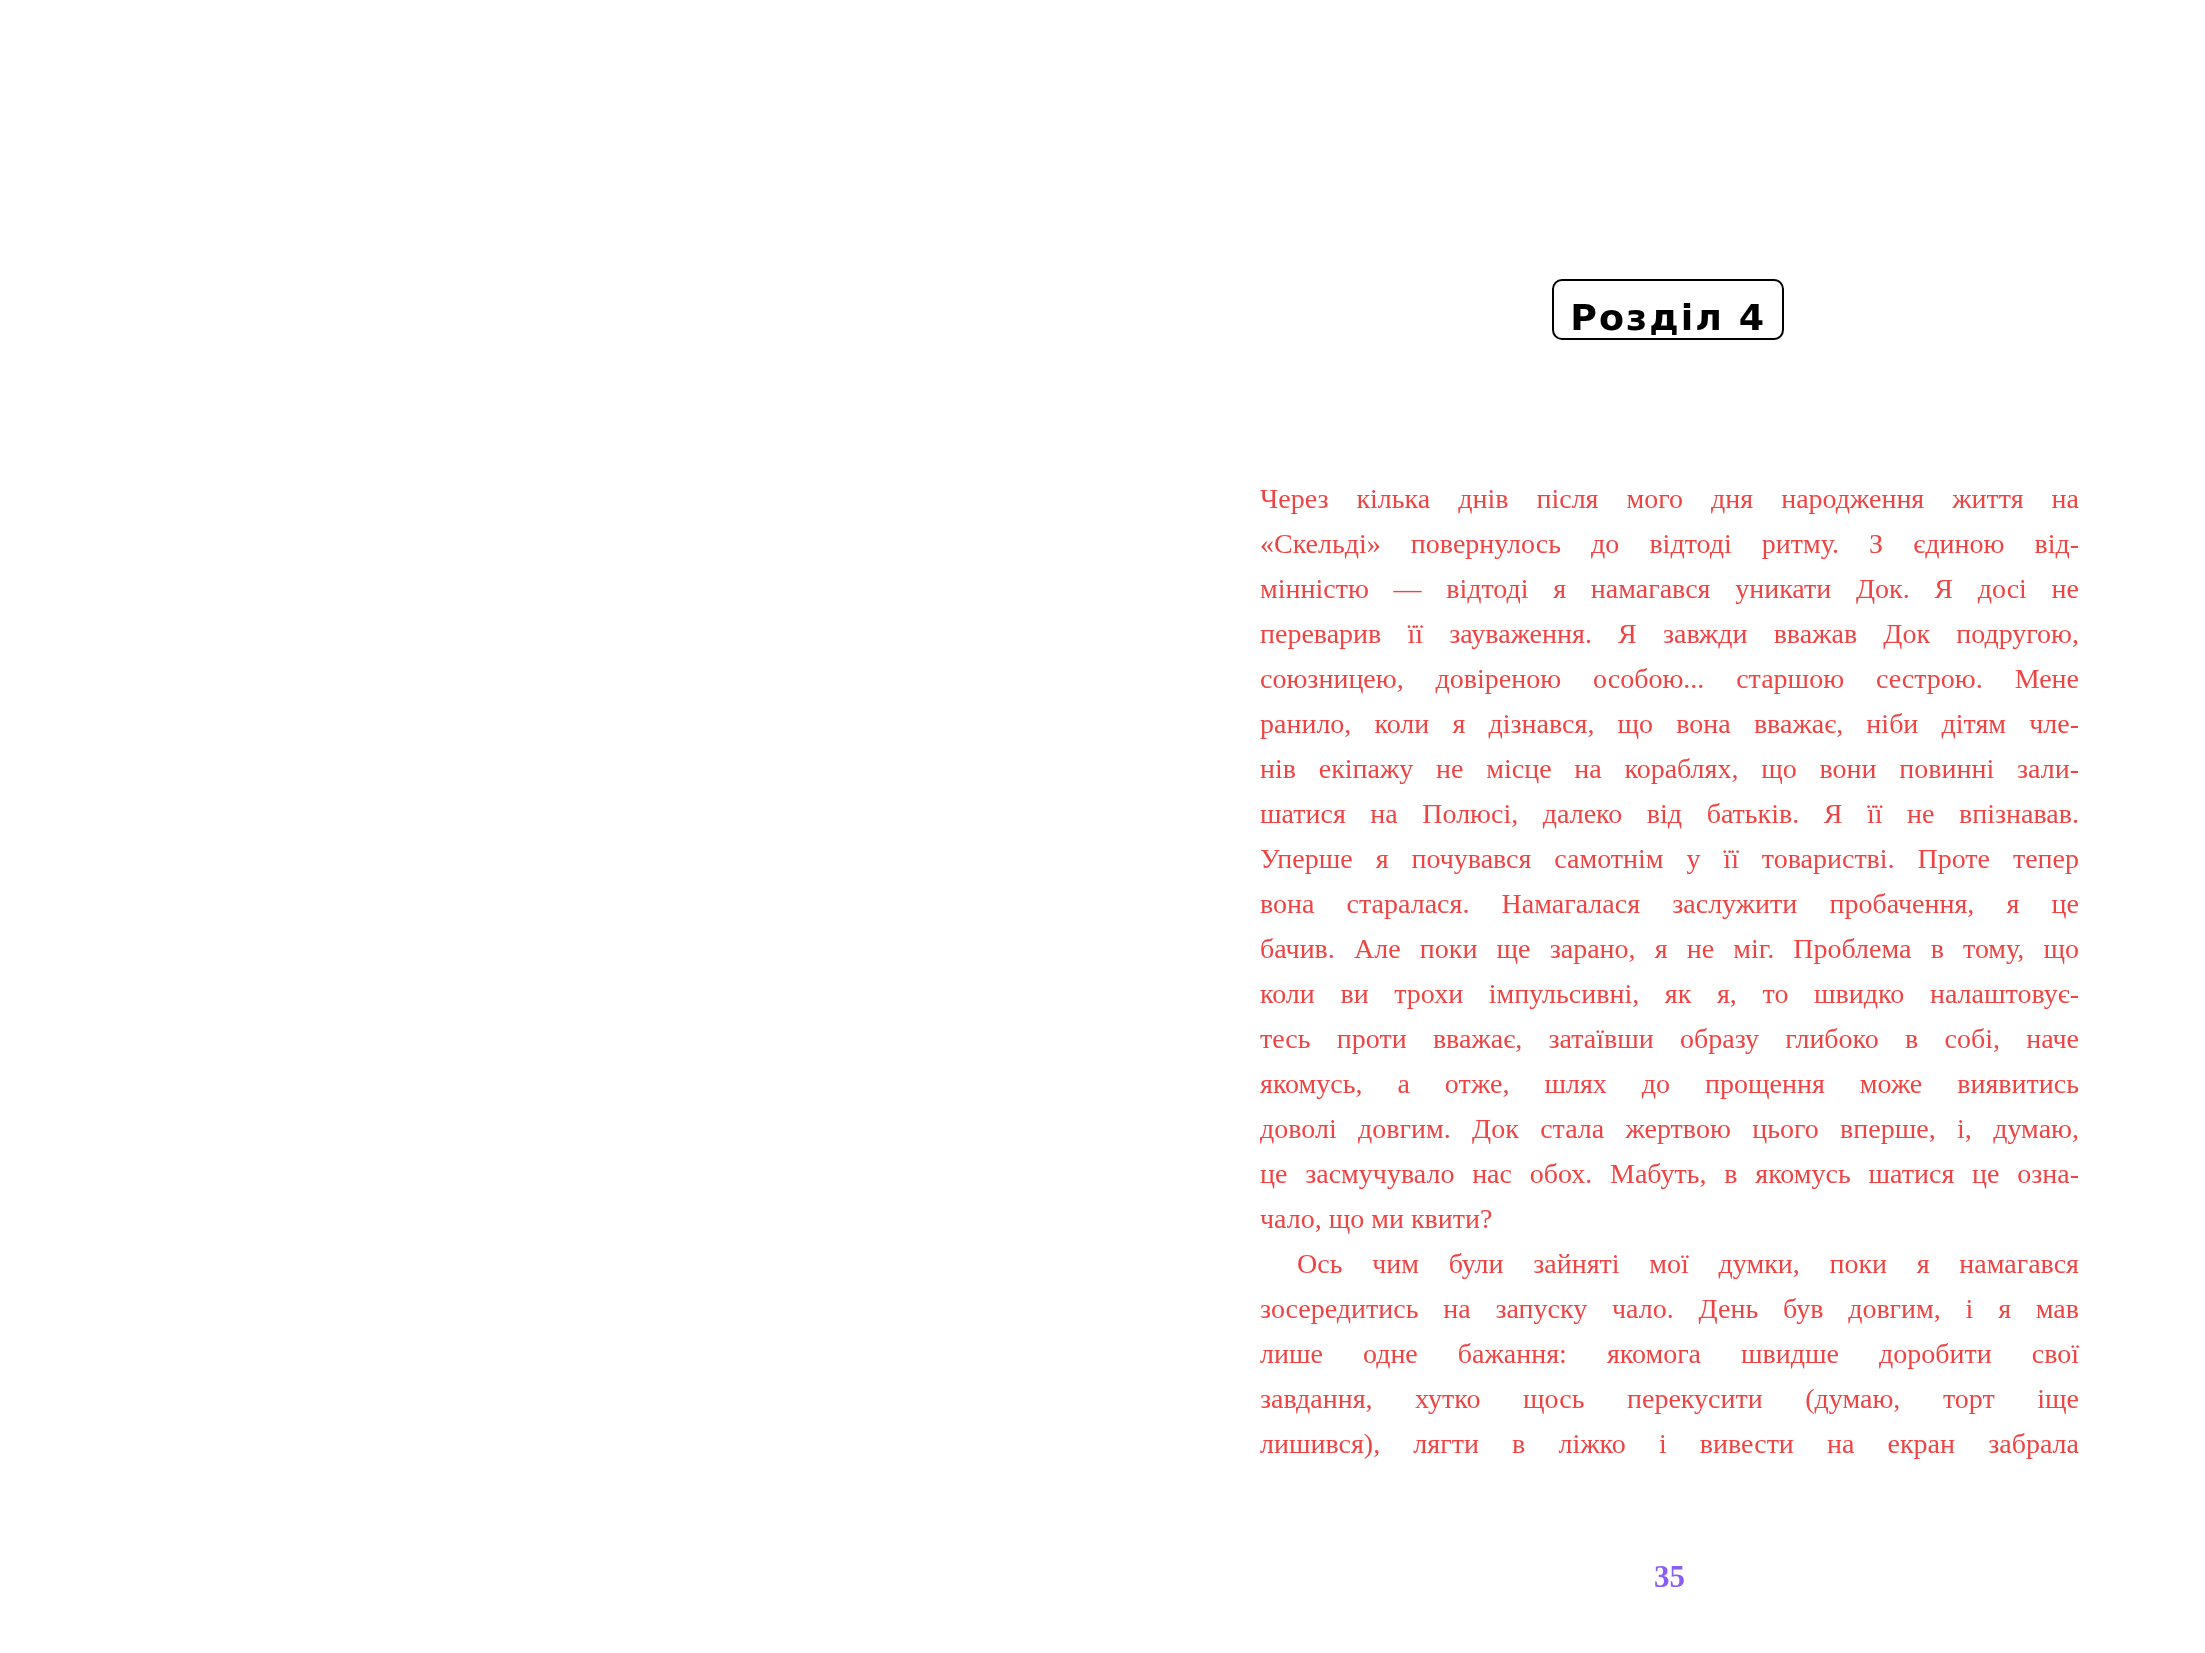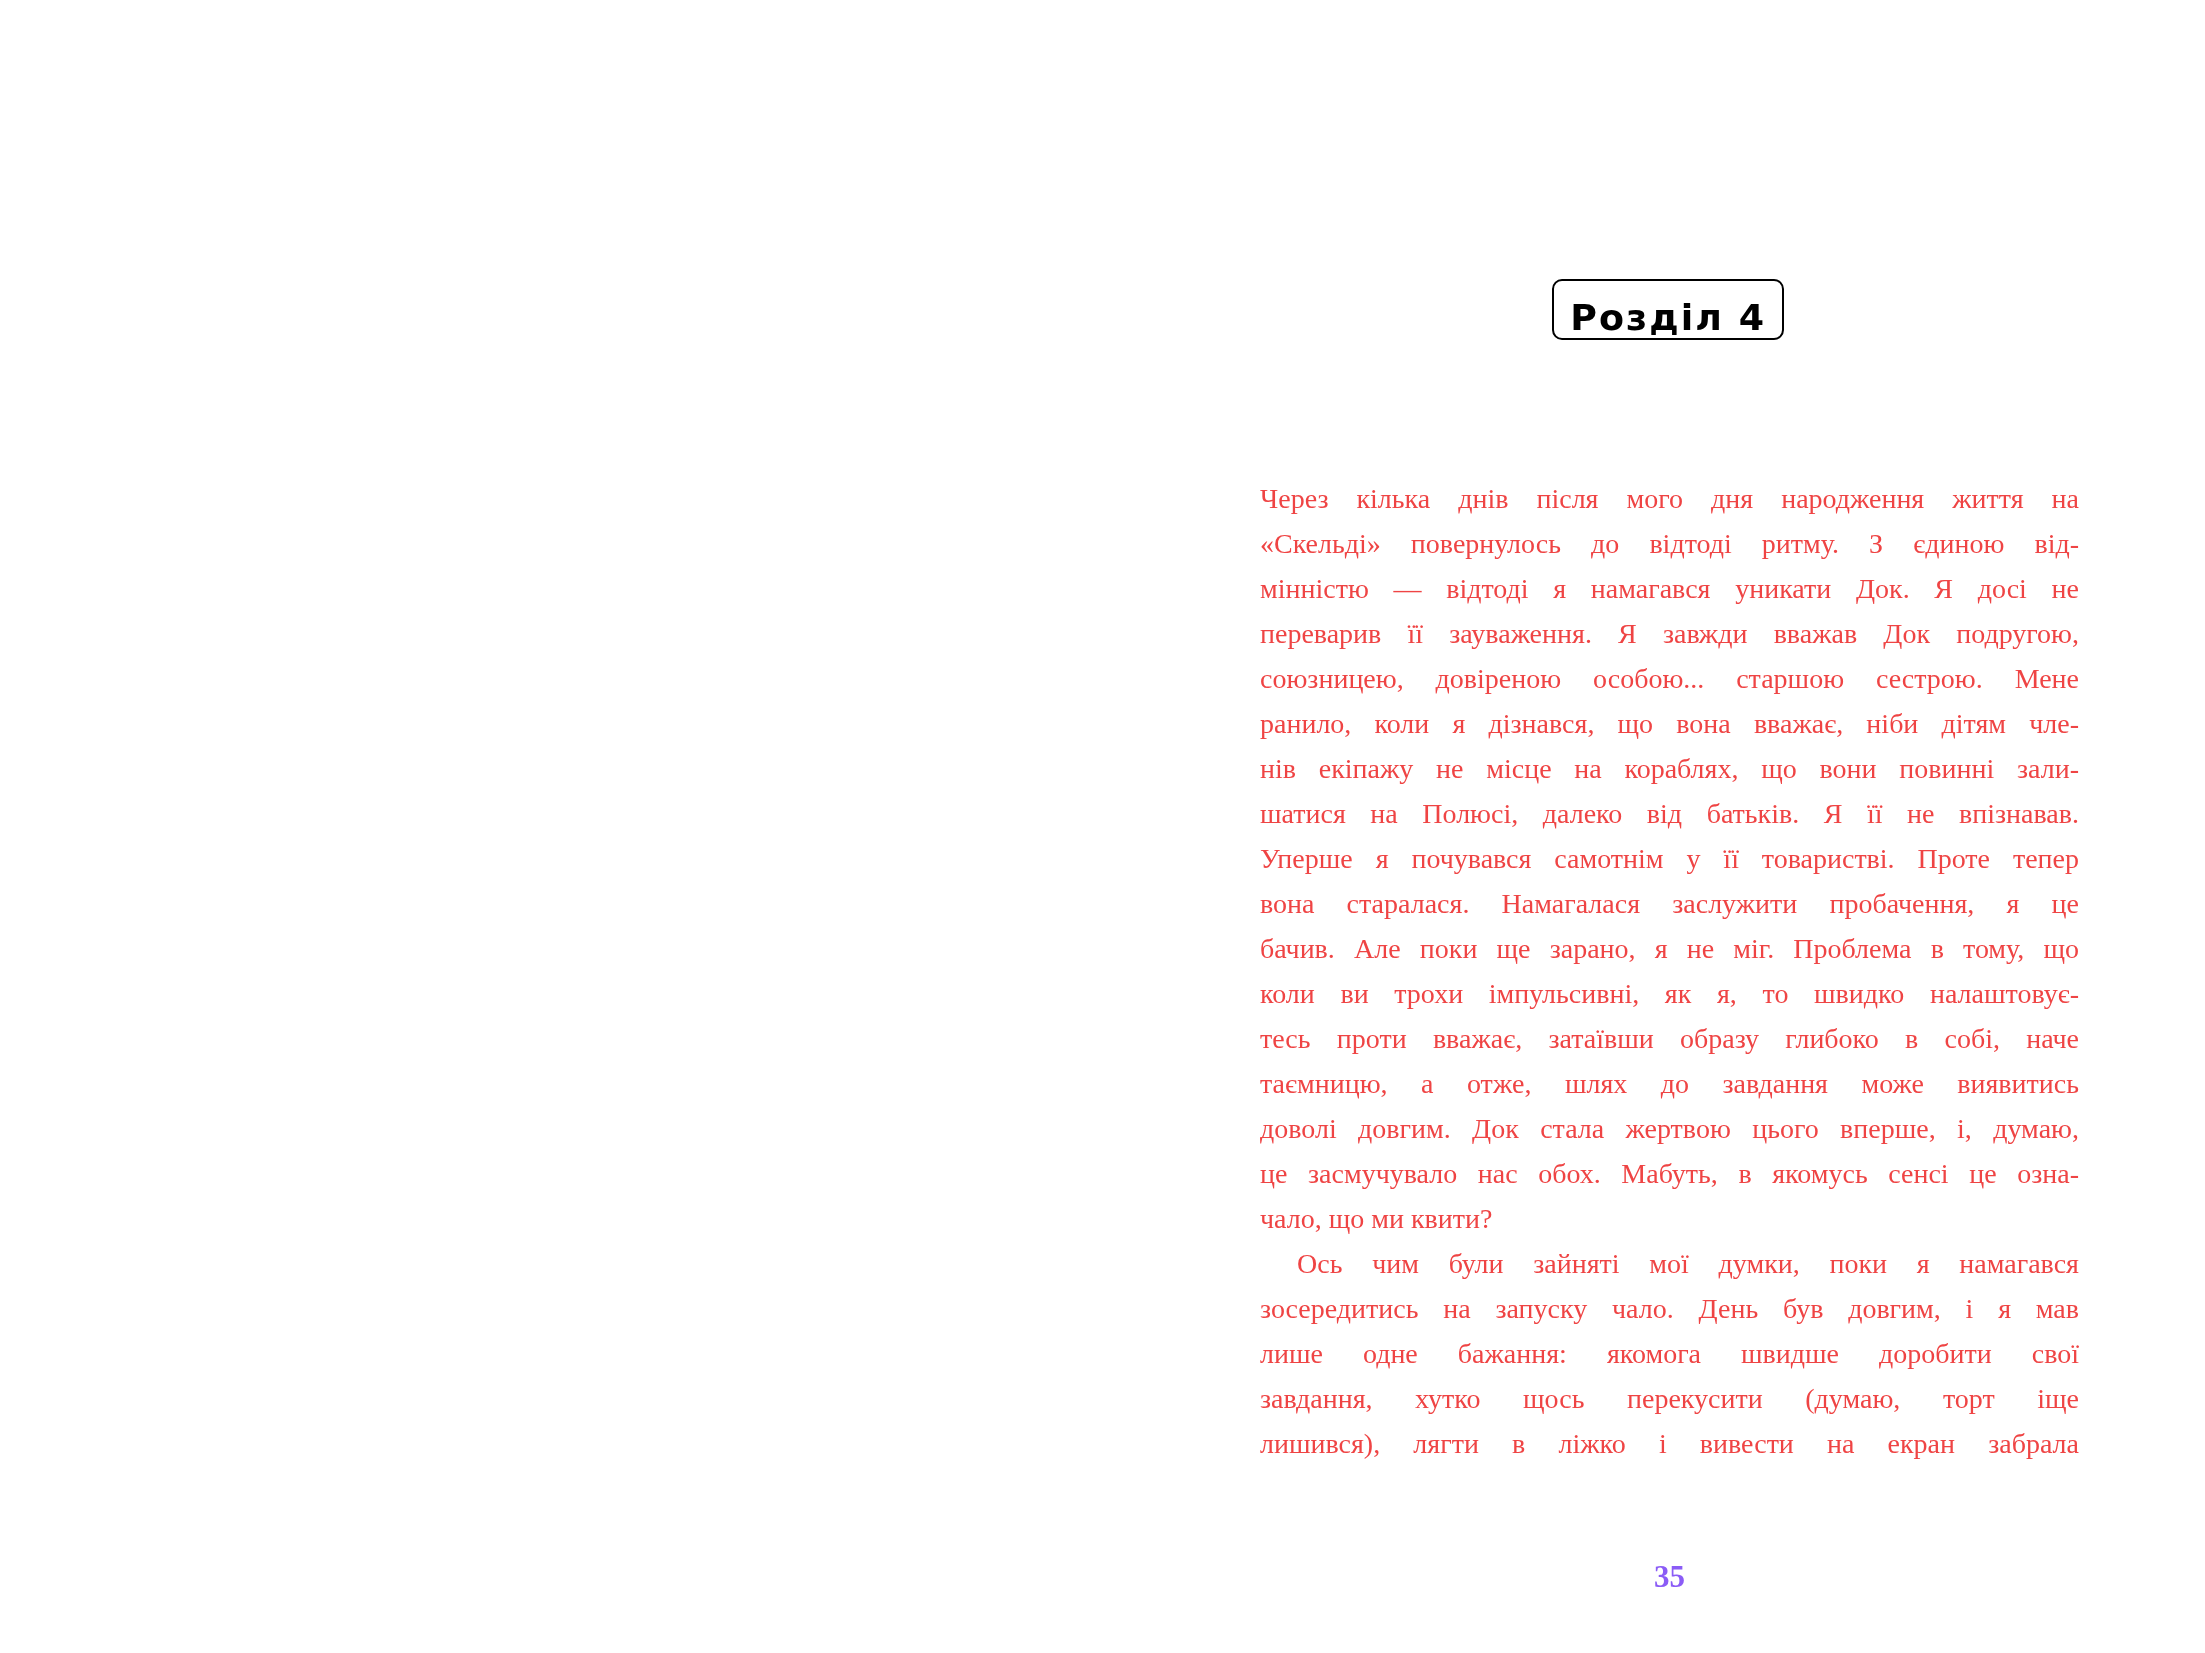--- a/index.html
+++ b/index.html
@@ -86,23 +86,23 @@
     <div class="line">переварив її зауваження. Я завжди вважав Док подругою,</div>
     <div class="line">союзницею, довіреною особою... старшою сестрою. Мене</div>
     <div class="line">ранило, коли я дізнався, що вона вважає, ніби дітям чле-</div>
     <div class="line">нів екіпажу не місце на кораблях, що вони повинні зали-</div>
     <div class="line">шатися на Полюсі, далеко від батьків. Я її не впізнавав.</div>
     <div class="line">Уперше я почувався самотнім у її товаристві. Проте тепер</div>
     <div class="line">вона старалася. Намагалася заслужити пробачення, я це</div>
     <div class="line">бачив. Але поки ще зарано, я не міг. Проблема в тому, що</div>
     <div class="line">коли ви трохи імпульсивні, як я, то швидко налаштовує-</div>
     <div class="line">тесь проти вважає, затаївши образу глибоко в собі, наче</div>
-    <div class="line">таємницю, а отже, шлях до завдання може виявитись</div>
+    <div class="line">якомусь, а отже, шлях до прощення може виявитись</div>
     <div class="line">доволі довгим. Док стала жертвою цього вперше, і, думаю,</div>
-    <div class="line">це засмучувало нас обох. Мабуть, в якомусь сенсі це озна-</div>
+    <div class="line">це засмучувало нас обох. Мабуть, в якомусь шатися це озна-</div>
     <div class="line para-end">чало, що ми квити?</div>
     <div class="line indent">Ось чим були зайняті мої думки, поки я намагався</div>
     <div class="line">зосередитись на запуску чало. День був довгим, і я мав</div>
     <div class="line">лише одне бажання: якомога швидше доробити свої</div>
     <div class="line">завдання, хутко щось перекусити (думаю, торт іще</div>
     <div class="line">лишився), лягти в ліжко і вивести на екран забрала</div>
   </div>
 
   <div class="page-number">35</div>
 

